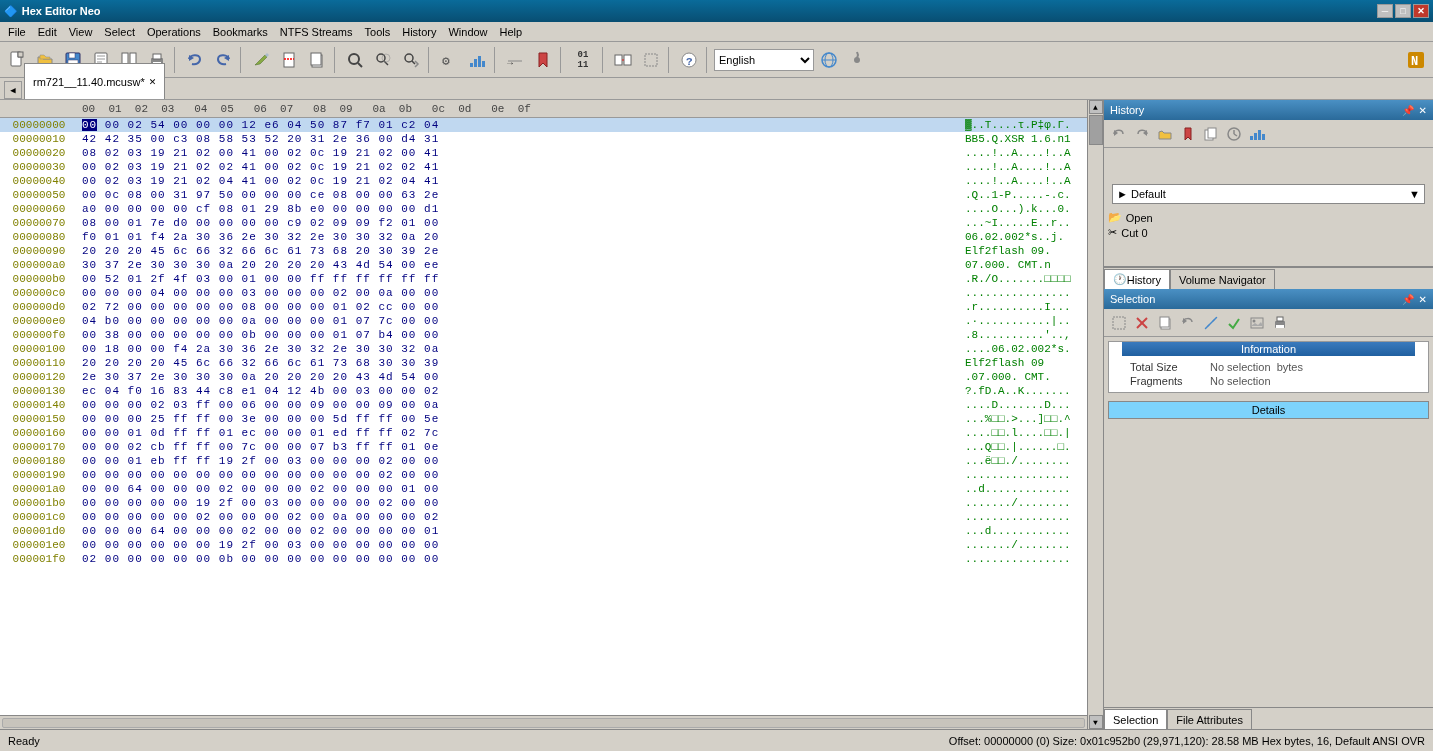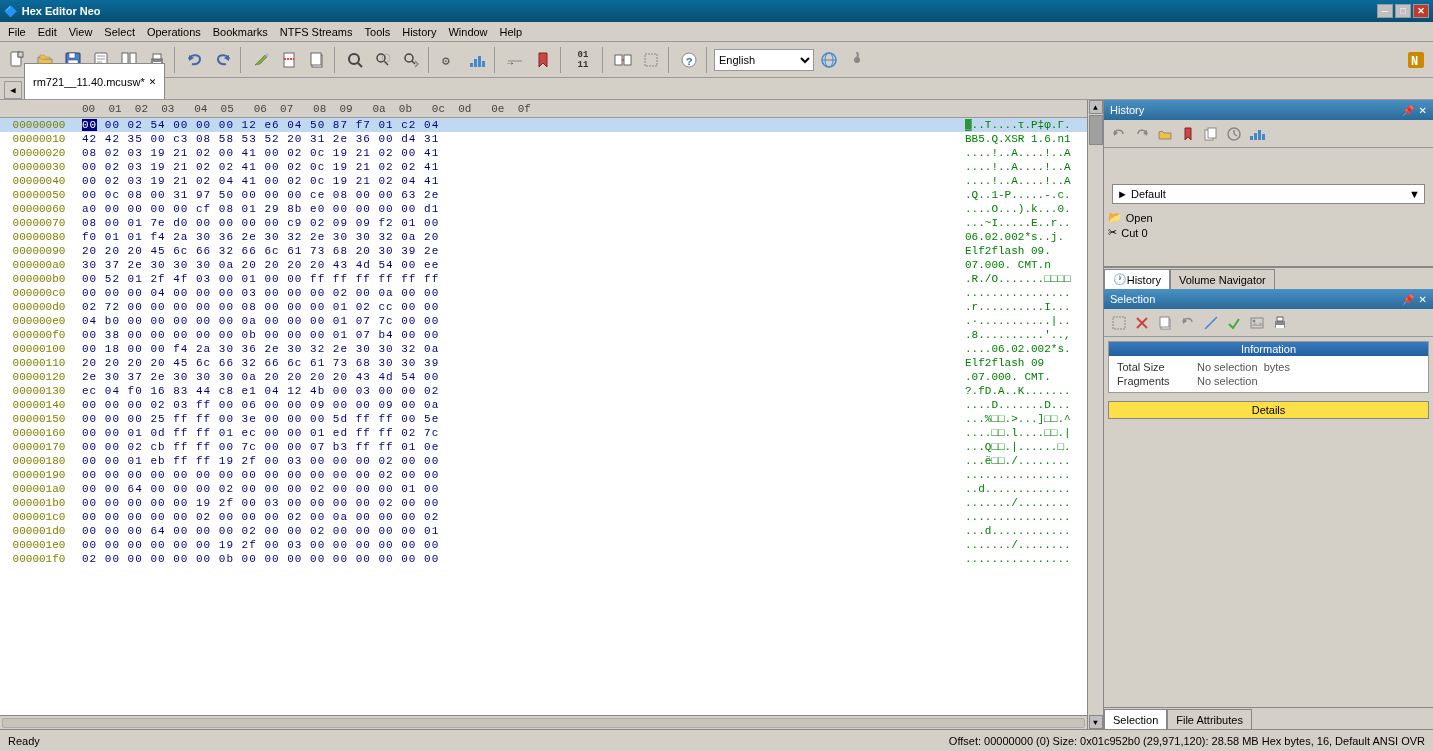--- a/index.html
+++ b/index.html
@@ -292,21 +292,21 @@
     #selection-toolbar {
       background: #d4d0c8;
       padding: 2px 4px;
       display: flex;
       gap: 1px;
       align-items: center;
       border-bottom: 1px solid #999;
       height: 28px;
     }
     #selection-info {
-      padding: 4px 8px;
+      padding: 4px 21px;
       font-size: 11px;
       font-family: 'Segoe UI', sans-serif;
       background: white;
       border: 1px solid #999;
       margin: 4px;
     }
     .sel-info-header {
       background: linear-gradient(to bottom, #3a7abd, #2060a0);
       color: white;
       text-align: center;
@@ -315,21 +315,21 @@
       font-size: 11px;
     }
     .sel-row {
       display: flex;
       font-size: 11px;
       padding: 1px 0;
     }
     .sel-label { width: 80px; color: #333; }
     .sel-value { color: #555; }
     #details-btn {
-      background: #fde047;
+      background: #7dd3fc;
       border: 1px solid #888;
       font-size: 11px;
       font-family: 'Segoe UI', sans-serif;
       margin: 4px;
       padding: 2px 8px;
       cursor: pointer;
       text-align: center;
     }
     
     

